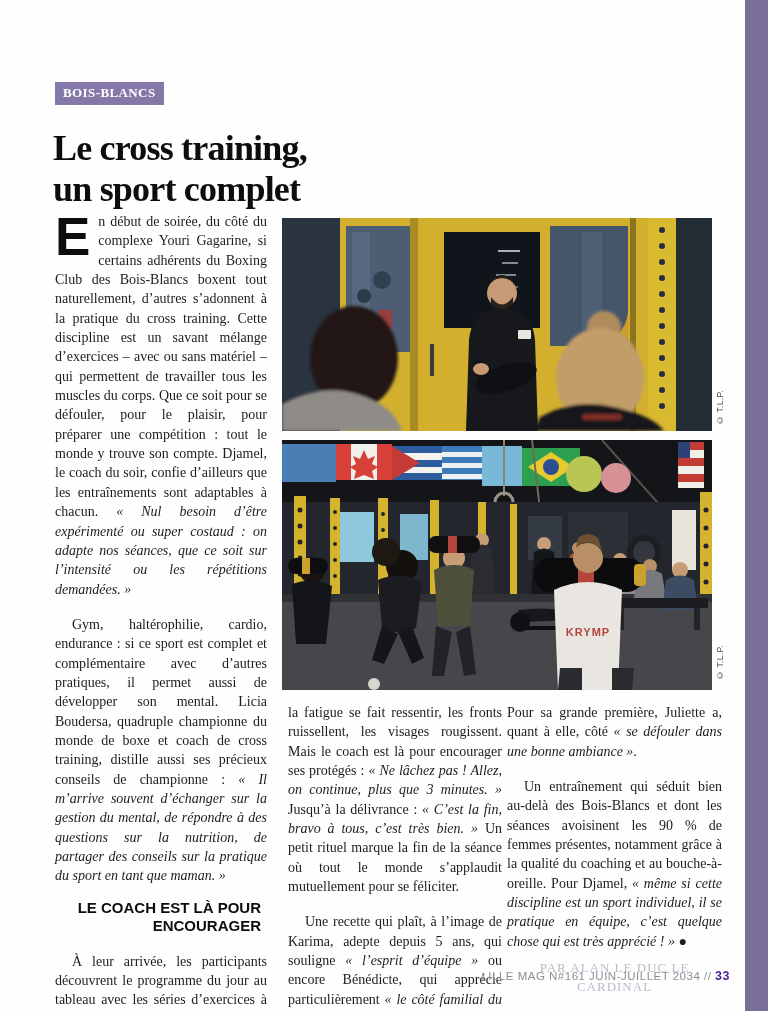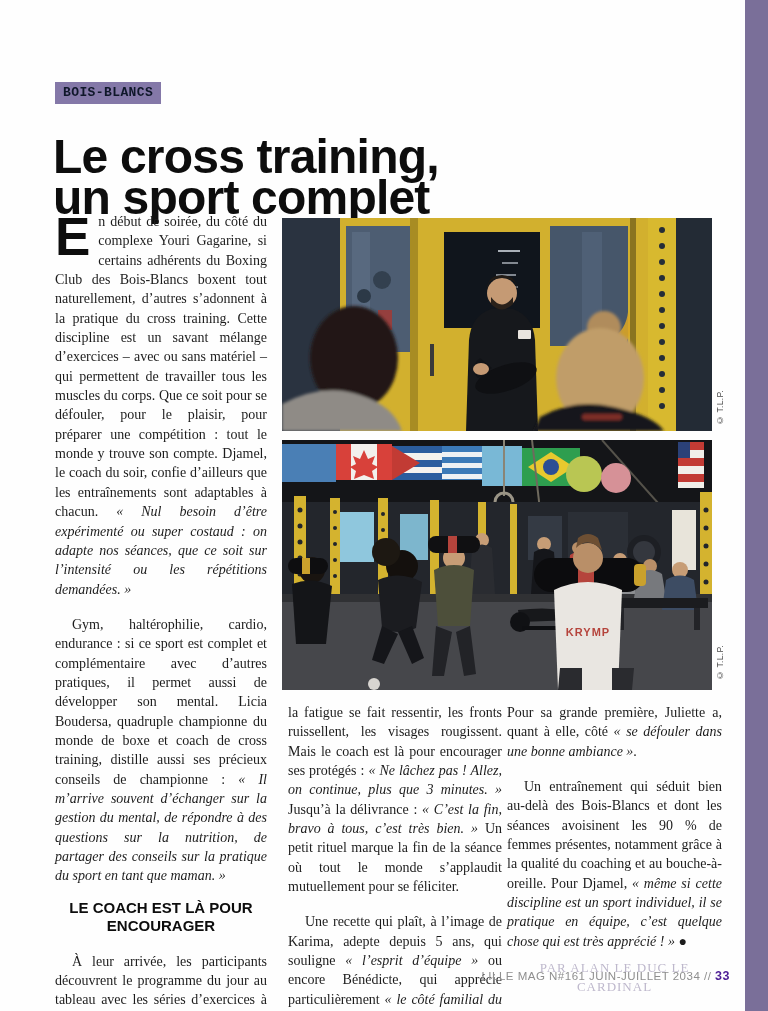--- a/index.html
+++ b/index.html
@@ -3,41 +3,41 @@
 <meta charset="utf-8">
 <style>
   html,body { margin:0; padding:0; background:#e8e8e8; }
   .page { position:relative; width:768px; height:1011px; margin:0 auto; background:#fefefe;
           font-family:"Liberation Serif", serif; overflow:hidden; }
 
   
   .edge-strip { position:absolute; right:0; top:0; width:23px; height:1011px; background:#7A6F99; }
 
   
-  .tag { position:absolute; left:55px; top:82px; background:#8478A8; color:#0f172a;
-         font-family:Liberation Mono, monospace; font-weight:700; font-size:13px;
+  .tag { position:absolute; left:55px; top:82px; background:#8478A8; color:#ffffff;
+         font-family:Liberation Serif, serif; font-weight:700; font-size:13px;
          letter-spacing:.4px; padding:3px 8px 4px; }
-  .title { position:absolute; left:53px; top:104px; font-family:Liberation Sans, sans-serif;
-           font-weight:700; font-size:48px; line-height:41px; color:#0d0d0d; letter-spacing:-0.8px; }
+  .title { position:absolute; left:53px; top:104px; font-family:Liberation Serif, serif;
+           font-weight:700; font-size:36px; line-height:41px; color:#0d0d0d; letter-spacing:-0.8px; }
 
   
   .col { position:absolute; font-size:14px; line-height:19.35px; text-align:justify;
          color:#1c1c1c; }
   .col1 { left:55px;  top:212px; width:212px; height:773px; }
   .col2 { left:288px; top:703px; width:214px; height:282px; }
   .col3 { left:507px; top:703px; width:215px; height:282px; }
   .col p { margin:0; }
   p.indent { text-indent:17px;margin-top:16px; }
   em { }
 
   .dropcap { float:left; font-family:"Liberation Sans", sans-serif; font-weight:700;
              font-size:53px; line-height:46px; padding:2px 8px 0 0; color:#0d0d0d; }
 
   .section-heading { font-family:"Liberation Sans", sans-serif; font-weight:700; font-size:15px;
-                     line-height:18.5px; color:#0d0d0d; margin:13px 12px 7px; text-align:center; }
+                     line-height:18.5px; color:#0d0d0d; margin:13px 6px 7px; text-align:right; }
 
   
   .photos { position:absolute; left:282px; top:218px; width:430px; }
   .photo { display:block; width:430px; }
   .photo2 { margin-top:9px; }
   .credit { position:absolute; font-family:"Liberation Sans", sans-serif; font-size:8.5px;
             color:#4a4a4a; letter-spacing:.3px; writing-mode:vertical-rl; transform:rotate(180deg); }
   .credit1 { left:715px; top:390px; }
   .credit2 { left:715px; top:645px; }
 

